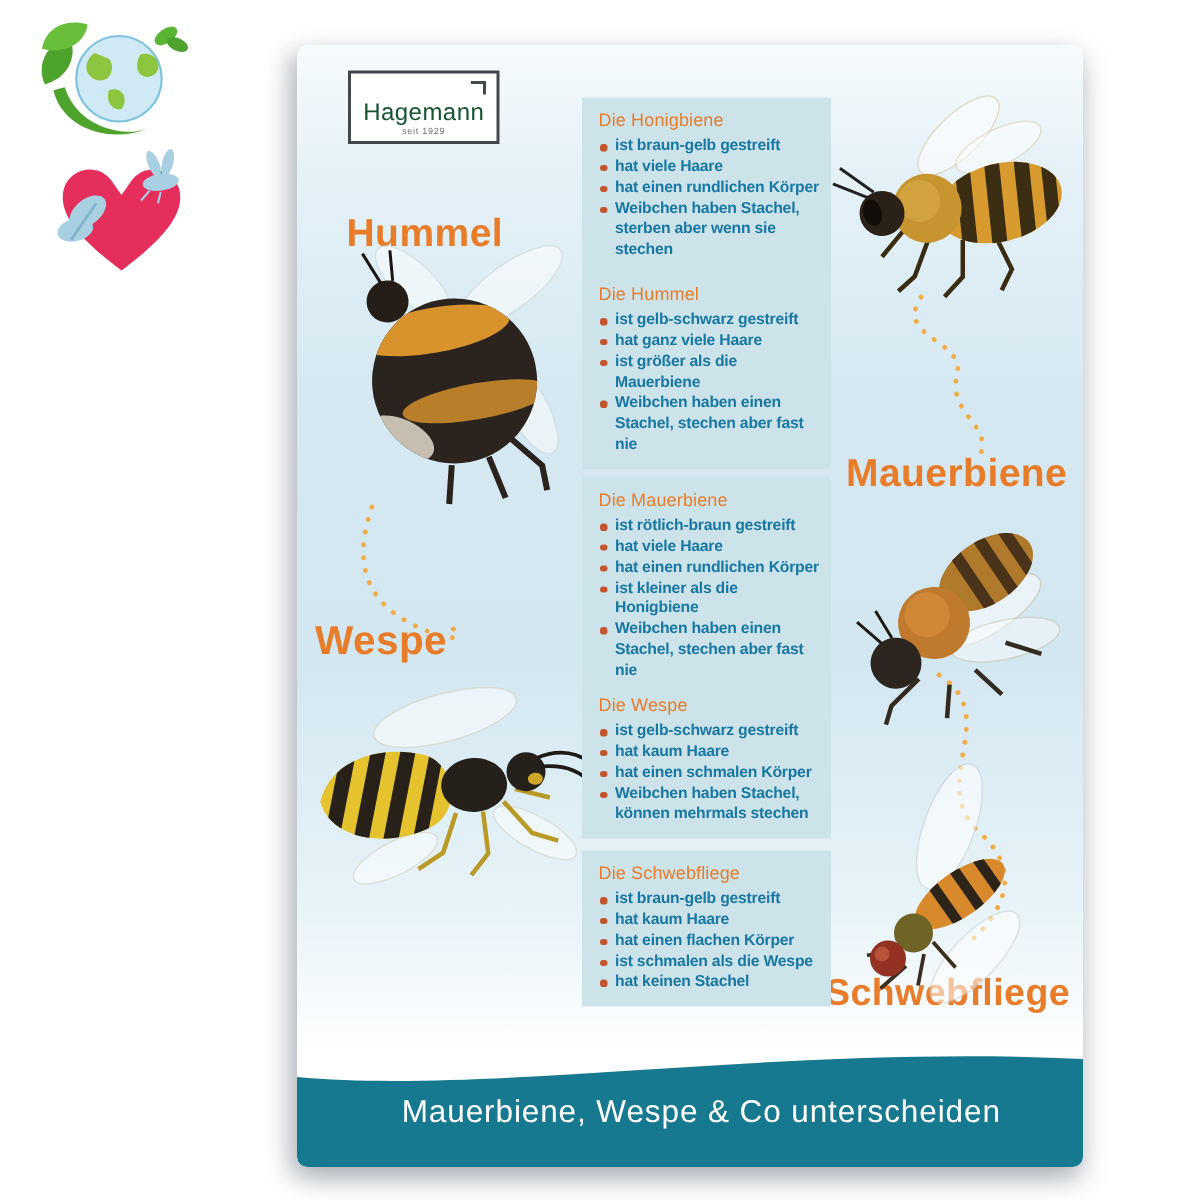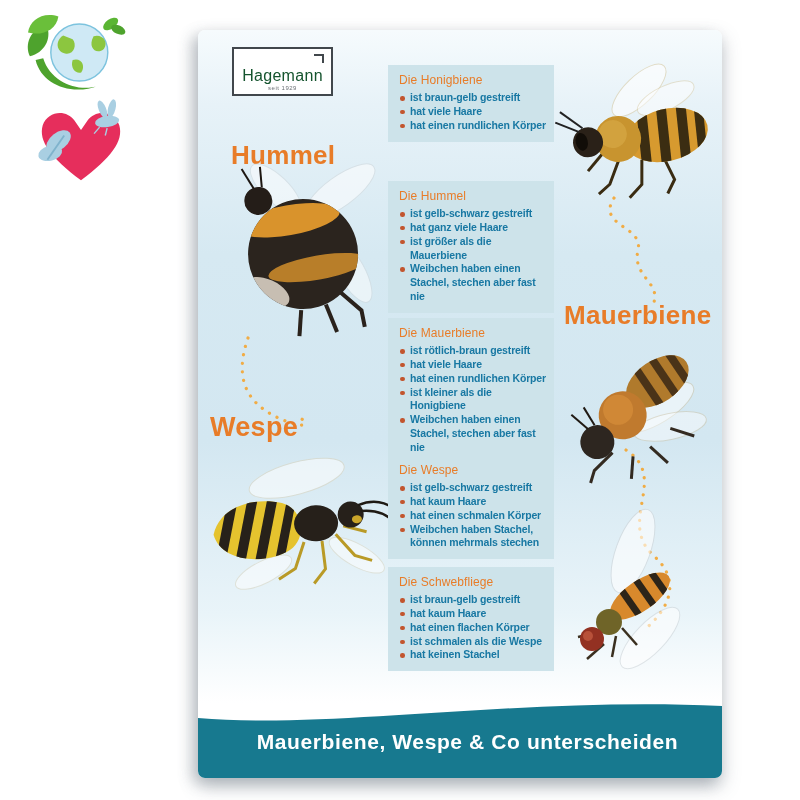--- a/index.html
+++ b/index.html
@@ -59,21 +59,21 @@
   .info-box li::before{
     content:"";position:absolute;left:1px;top:5px;width:4.5px;height:4.5px;
     border-radius:50%;background:var(--bullet-dot);
   }
   .insect{position:absolute;}
   .trails{position:absolute;left:0;top:0;width:524px;height:748px;pointer-events:none;}
   .banner{position:absolute;left:0;bottom:0;width:524px;height:88px;}
   .banner svg{position:absolute;left:0;top:0;}
   .banner-title{
     position:absolute;left:0;top:40px;width:100%;text-align:center;
-    color:#ffffff;font-size:21px;font-weight:700;letter-spacing:.6px;padding-left:15px;
+    color:#ffffff;font-size:21px;font-weight:400;letter-spacing:.6px;padding-left:15px;
   }
 </style>
 </head>
 <body>
 
 <svg class="corner-logo" style="left:18px;top:5px;" width="115" height="95" viewBox="0 0 120 100">
   <path d="M30,22 C12,24 6,42 12,54 C27,50 35,36 30,22 Z" fill="#4ea32d"></path>
   <path d="M42,12 C25,7 12,16 10,29 C25,33 40,26 42,12 Z" fill="#6abf3a"></path>
   <path d="M18,58 C24,84 56,96 84,85 C64,92 34,82 26,56 Z" fill="#4ea32d"></path>
   <circle cx="64" cy="50" r="30" fill="#cfe9f5" stroke="#7cc3de" stroke-width="1.5"></circle>
@@ -108,20 +108,21 @@
     <g fill="none" stroke="#f2a93b" stroke-width="3.2" stroke-linecap="round" stroke-dasharray="0.1 8.5" opacity=".95">
       <path d="M416,168 C398,196 446,196 440,220 C434,246 462,252 456,272"></path>
       <path d="M50,308 C36,348 46,378 96,394 C112,399 108,386 96,388"></path>
       <path d="M428,420 C472,448 418,492 456,526 C486,553 468,582 446,600"></path>
     </g>
   </svg>
 
   <div class="insect-label" style="left:33px;top:112px;font-size:26px;">Hummel</div>
   <div class="insect-label" style="left:366px;top:272px;font-size:26px;">Mauerbiene</div>
   <div class="insect-label" style="left:12px;top:384px;font-size:27px;">Wespe</div>
+  <div class="insect-label" style="left:352px;top:620px;font-size:25px;">Schwebfliege</div>
 
   <svg class="insect" style="left:356px;top:26px;" width="168" height="162" viewBox="0 0 168 162">
     <g transform="rotate(-14 84 80)">
       <ellipse cx="96" cy="36" rx="35" ry="14" fill="#ffffff" opacity=".6" stroke="#d8cba6" stroke-width="1" transform="rotate(-30 96 36)"></ellipse>
       <ellipse cx="120" cy="50" rx="31" ry="12" fill="#ffffff" opacity=".5" stroke="#d8cba6" stroke-width="1" transform="rotate(-12 120 50)"></ellipse>
       <g stroke="#3a2c12" stroke-width="3" fill="none">
         <path d="M60,98 l-15,22 l-13,7"></path>
         <path d="M82,104 l-6,24 l-15,10"></path>
         <path d="M104,108 l5,23 l-10,12"></path>
         <path d="M46,88 l-19,14"></path>
@@ -266,20 +267,21 @@
     <circle cx="36" cy="143" r="12" fill="#933122"></circle>
     <circle cx="32" cy="140" r="5" fill="#b8513a"></circle>
   </svg>
 
   <div class="info-box" style="top:35px;">
     <h3>Die Honigbiene</h3>
     <ul>
       <li>ist braun-gelb gestreift</li>
       <li>hat viele Haare</li>
       <li>hat einen rundlichen Körper</li>
+      <li>Weibchen haben Stachel, sterben aber wenn sie stechen</li>
     </ul>
   </div>
 
   <div class="info-box" style="top:151px;">
     <h3>Die Hummel</h3>
     <ul>
       <li>ist gelb-schwarz gestreift</li>
       <li>hat ganz viele Haare</li>
       <li>ist größer als die Mauerbiene</li>
       <li>Weibchen haben einen Stachel, stechen aber fast nie</li>

